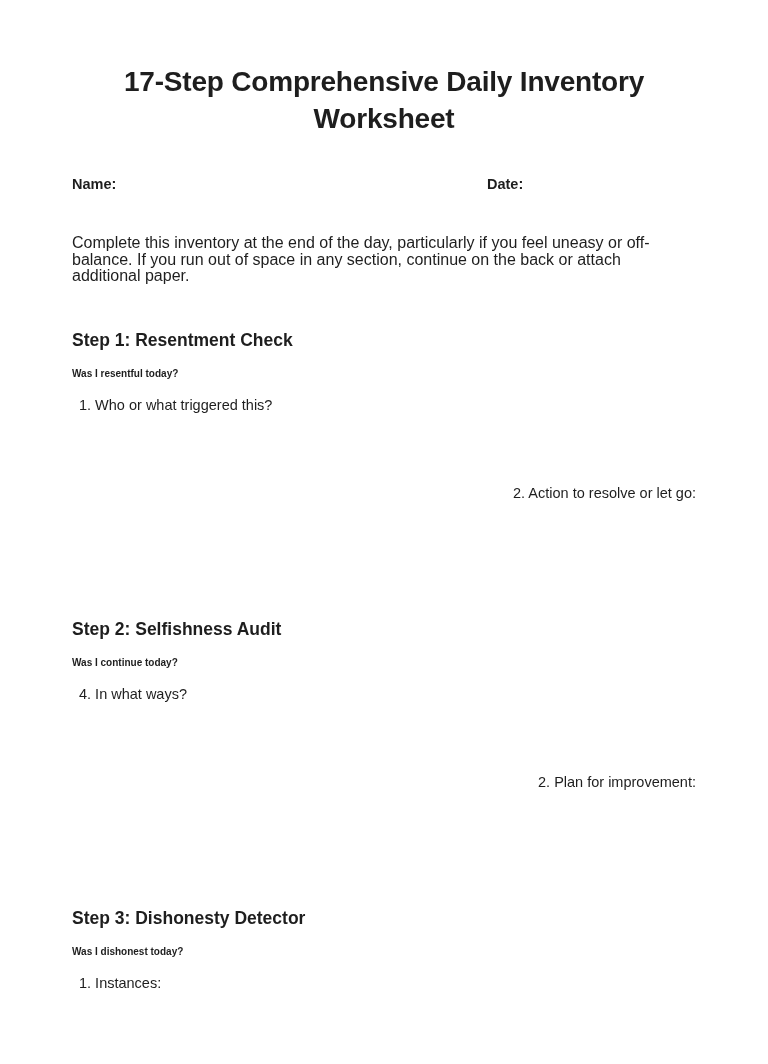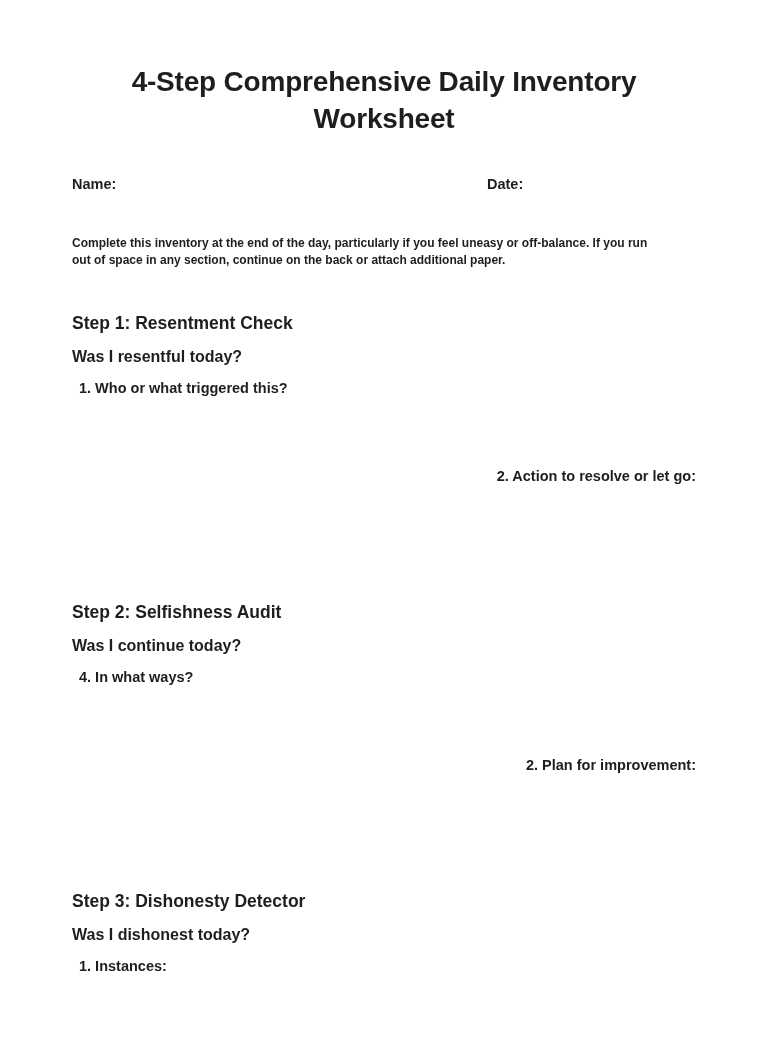--- a/index.html
+++ b/index.html
@@ -35,58 +35,58 @@
     line-height: 17px;
     font-weight: 700;
   }
   .meta-name {
     width: 415px;
     flex: 0 0 415px;
   }
   .instructions {
     margin-top: 42px;
     max-width: 596px;
-    font-size: 12px;
+    font-size: 16px;
     line-height: 16.5px;
-    font-weight: 700;
+    font-weight: 400;
   }
   .step-heading {
     margin: 117px 0 0 0;
     font-size: 17.5px;
     line-height: 21px;
     font-weight: 700;
   }
   .step-heading.first {
     margin-top: 45px;
   }
   .step-question {
     margin-top: 14px;
-    font-size: 16px;
+    font-size: 10px;
     line-height: 17px;
     font-weight: 700;
   }
   .step-item {
     margin-top: 15px;
     padding-left: 7px;
     font-size: 14.5px;
     line-height: 17px;
-    font-weight: 700;
+    font-weight: 400;
   }
   .step-item + .step-item {
     margin-top: 71px; 
     text-align: right;
   }
 </style>
 </head>
 <body>
 
 <div class="page">
   <div class="content">
 
-    <h1 class="title">4-Step Comprehensive Daily Inventory Worksheet</h1>
+    <h1 class="title">17-Step Comprehensive Daily Inventory Worksheet</h1>
 
     <div class="meta-row">
       <span class="meta-name">Name:</span>
       <span class="meta-date">Date:</span>
     </div>
 
     <p class="instructions">Complete this inventory at the end of the day, particularly if you feel uneasy or off-balance. If you run out of space in any section, continue on the back or attach additional paper.</p>
 
     <div class="step">
       <h2 class="step-heading first">Step 1: Resentment Check</h2>

